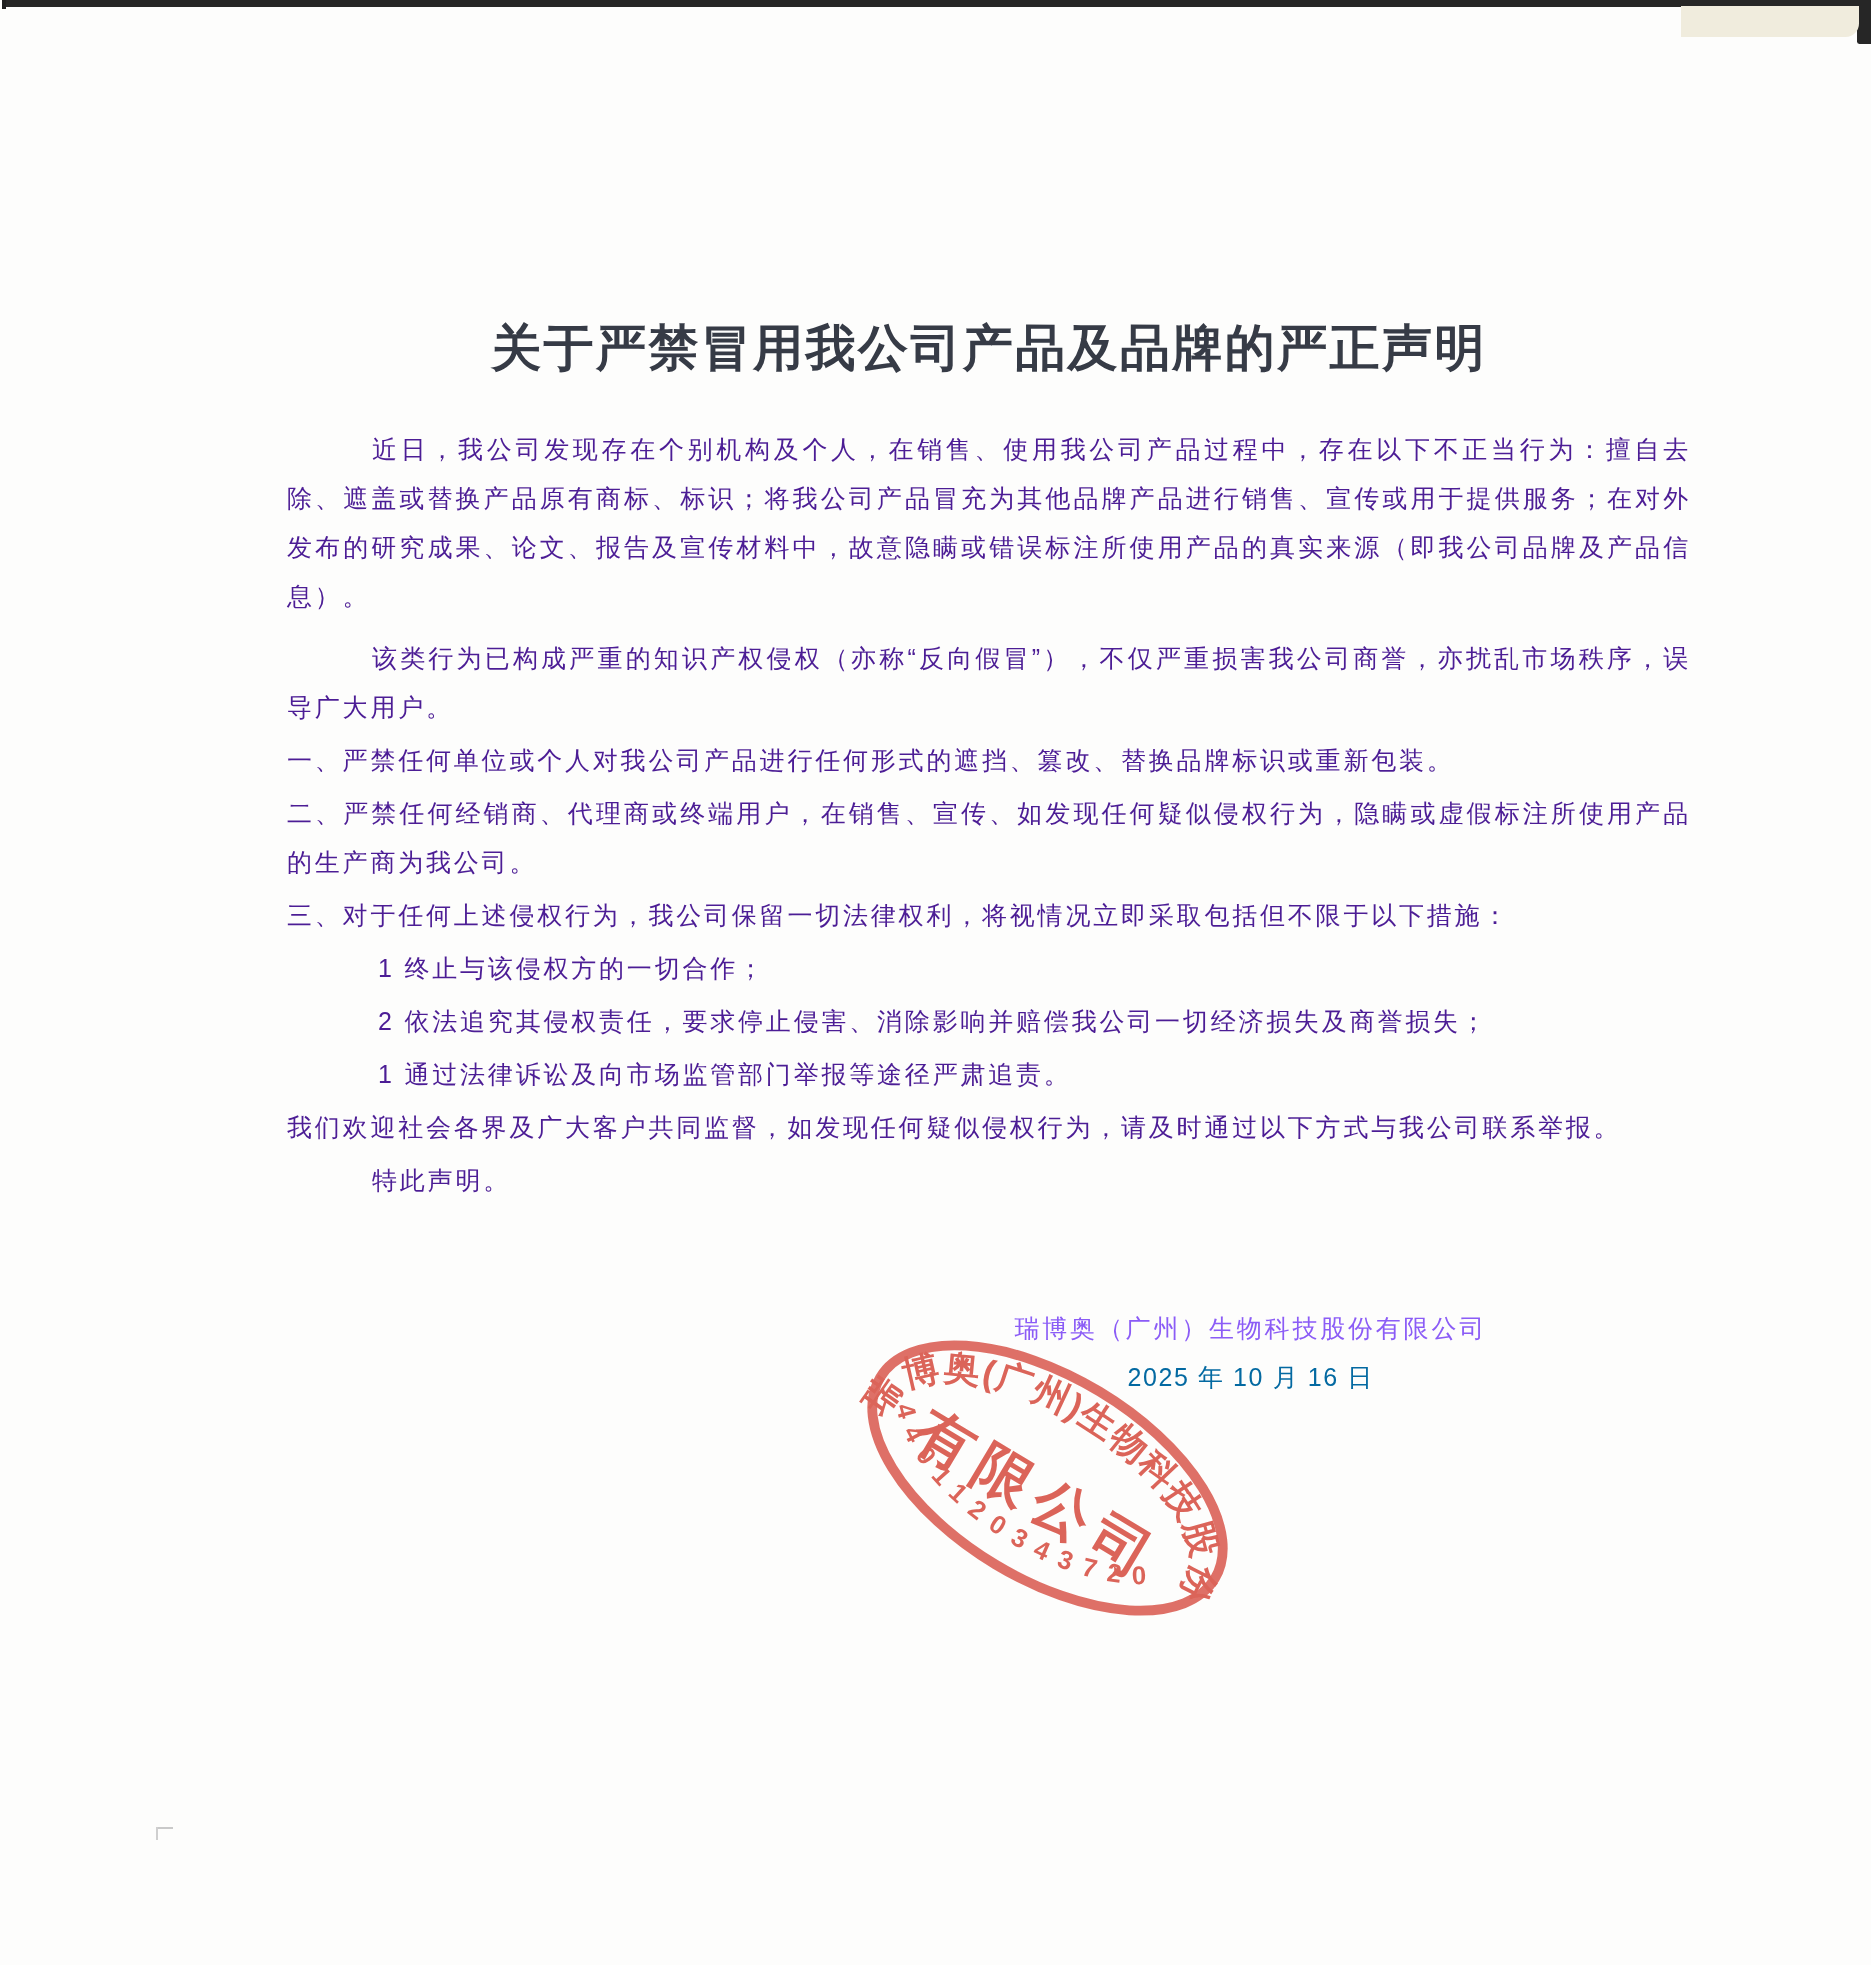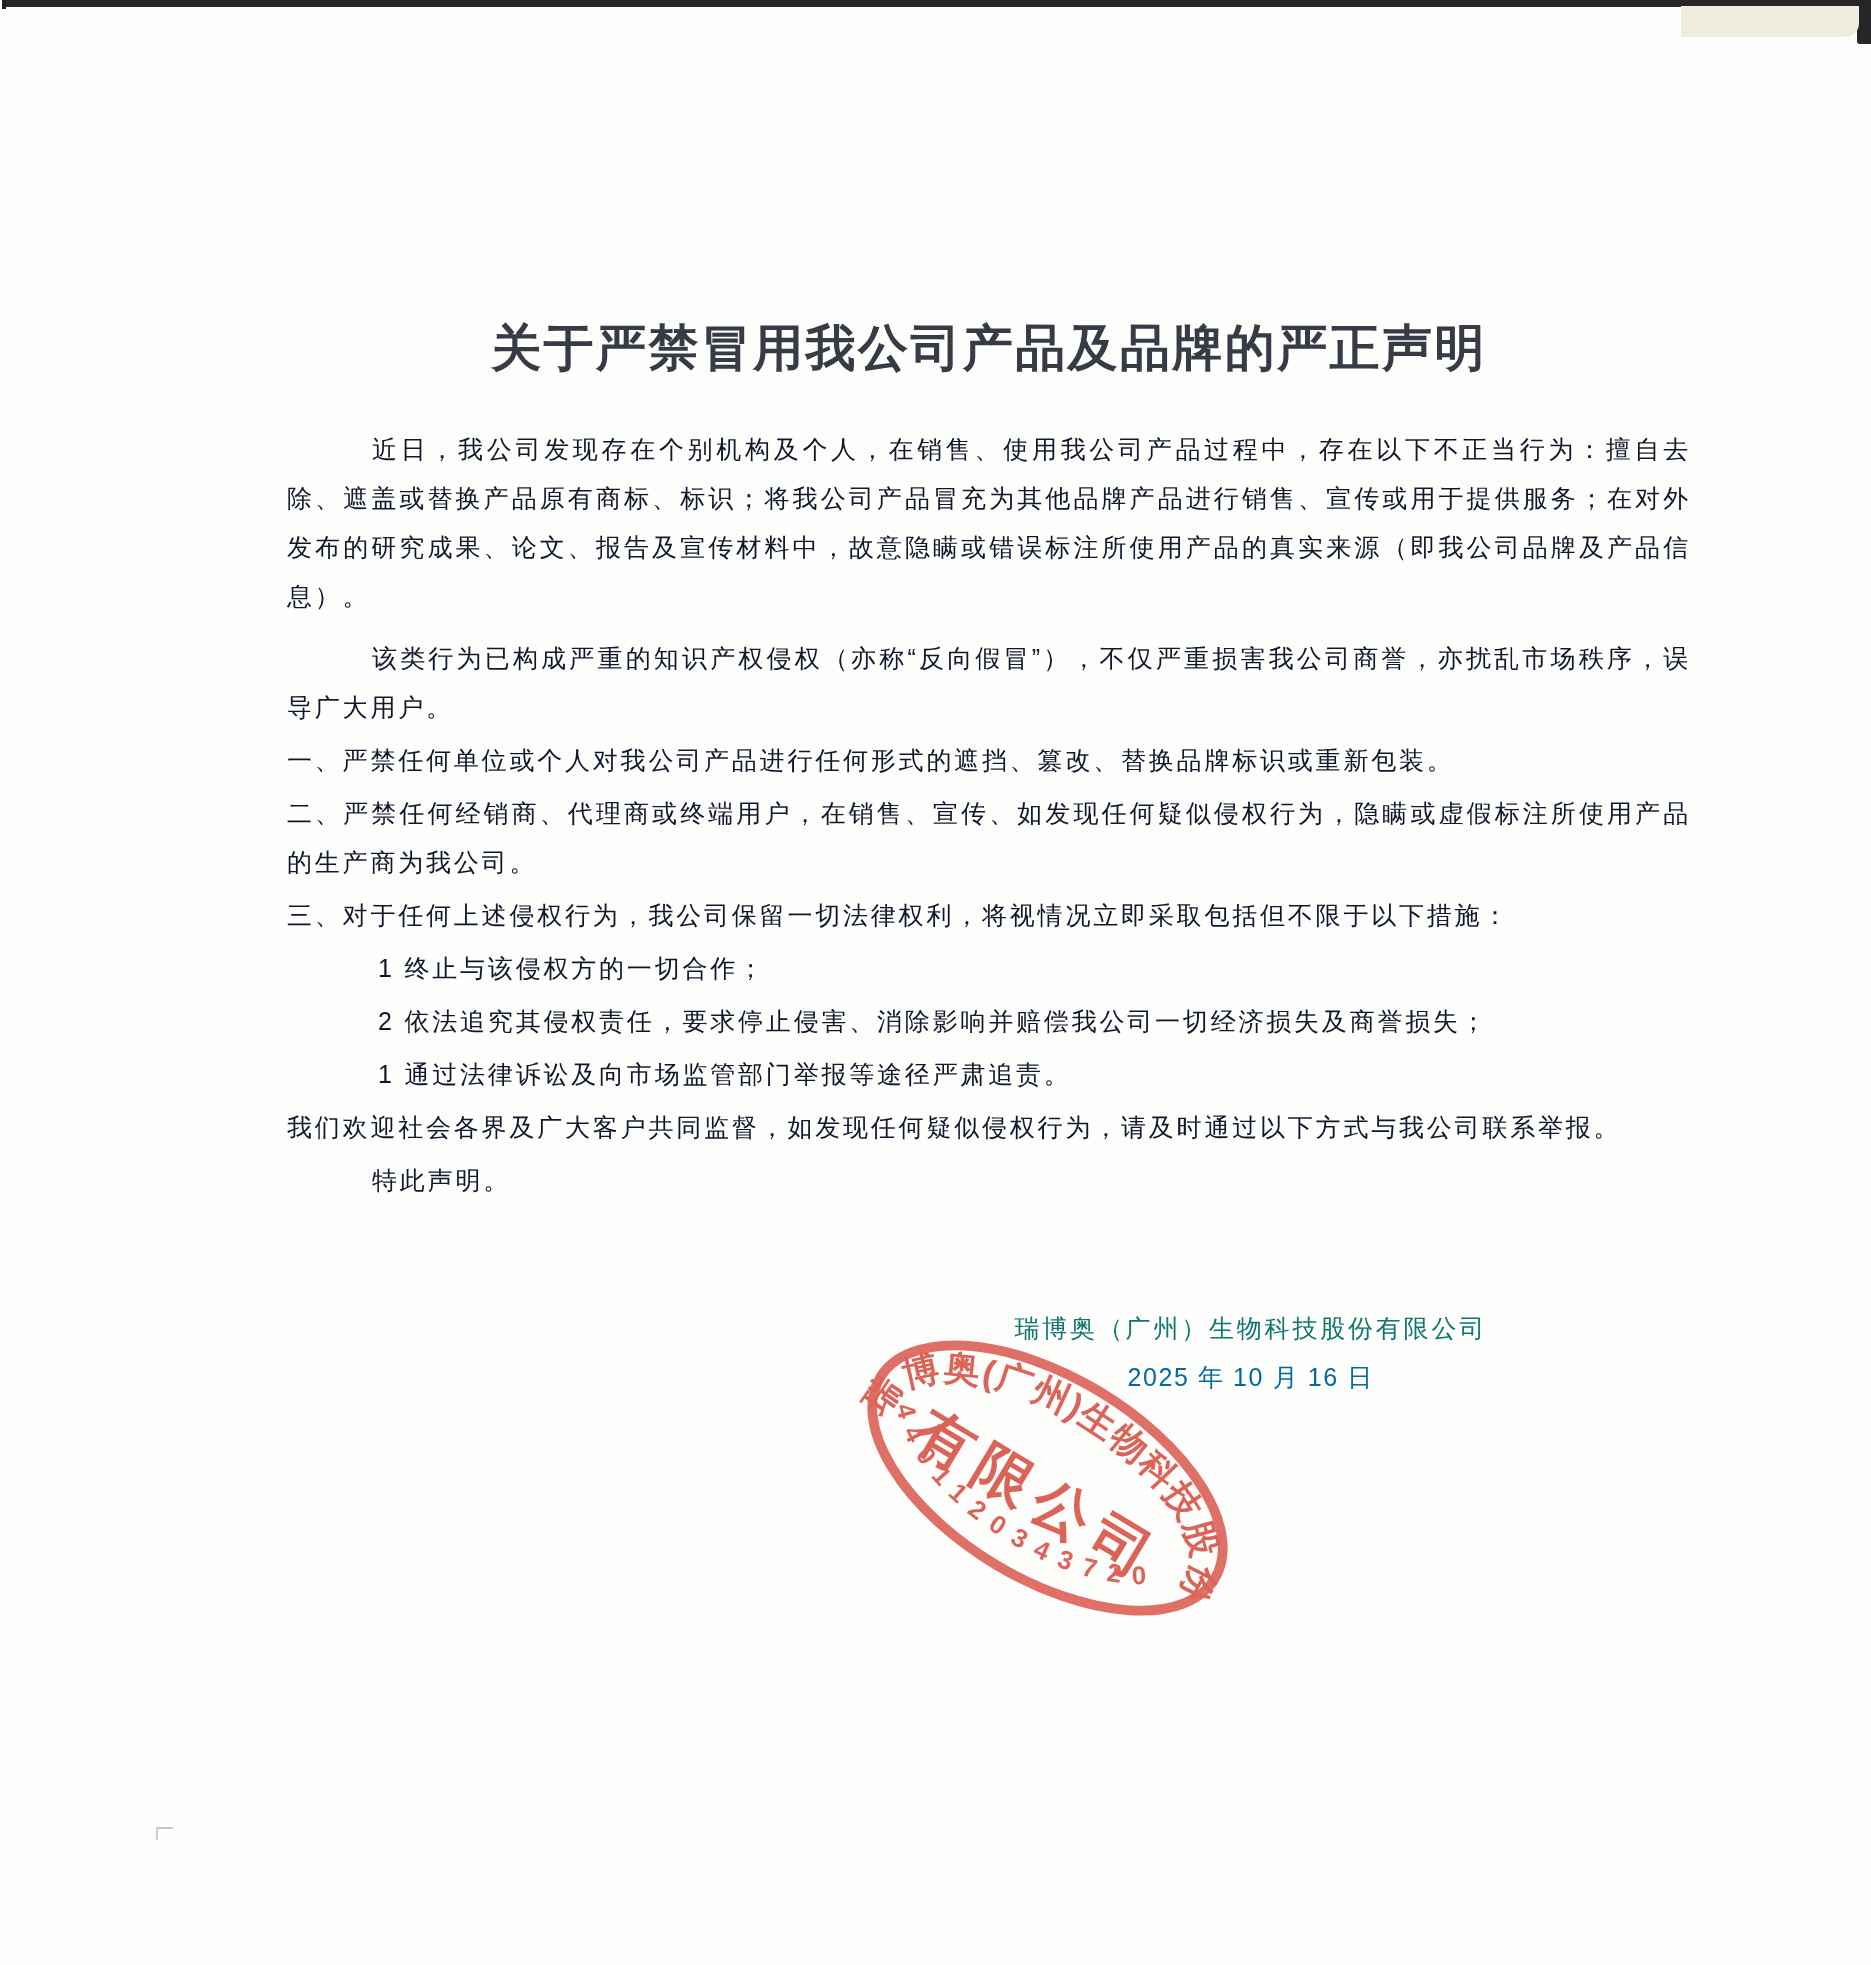--- a/index.html
+++ b/index.html
@@ -28,33 +28,33 @@
   h1.doc-title{
     margin:0 0 42px 0;
     font-size:50px;line-height:69px;
     font-weight:600;letter-spacing:2.4px;
     text-align:center;color:#363b46;
   }
   .para{
     margin:3.9px 0 0 0;
     font-size:25px;line-height:49px;
     text-align:justify;letter-spacing:2.8px;
-    color:#0f172a;
+    color:#4c1d95;
   }
   .para:first-of-type{margin-top:0;}
   .para.indent{text-indent:85px;}
   .para.spaced{margin-top:13.4px;}
   .para.item{padding-left:91px;}
 
   .sig{
     margin:99px 204px 0 auto;
     width:-moz-fit-content;width:fit-content;
     text-align:center;
   }
-  .sig-company{font-size:25px;line-height:49px;letter-spacing:2.8px;color:#0f766e;}
+  .sig-company{font-size:25px;line-height:49px;letter-spacing:2.8px;color:#8b5cf6;}
   .sig-date{font-size:25px;line-height:49px;letter-spacing:1.6px;color:#0369a1;}
 
   
   .stamp{
     position:absolute;
     left:841px;top:1368px;width:413px;height:220px;
     transform:rotate(31deg);
     mix-blend-mode:multiply;
     opacity:.88;
     pointer-events:none;

